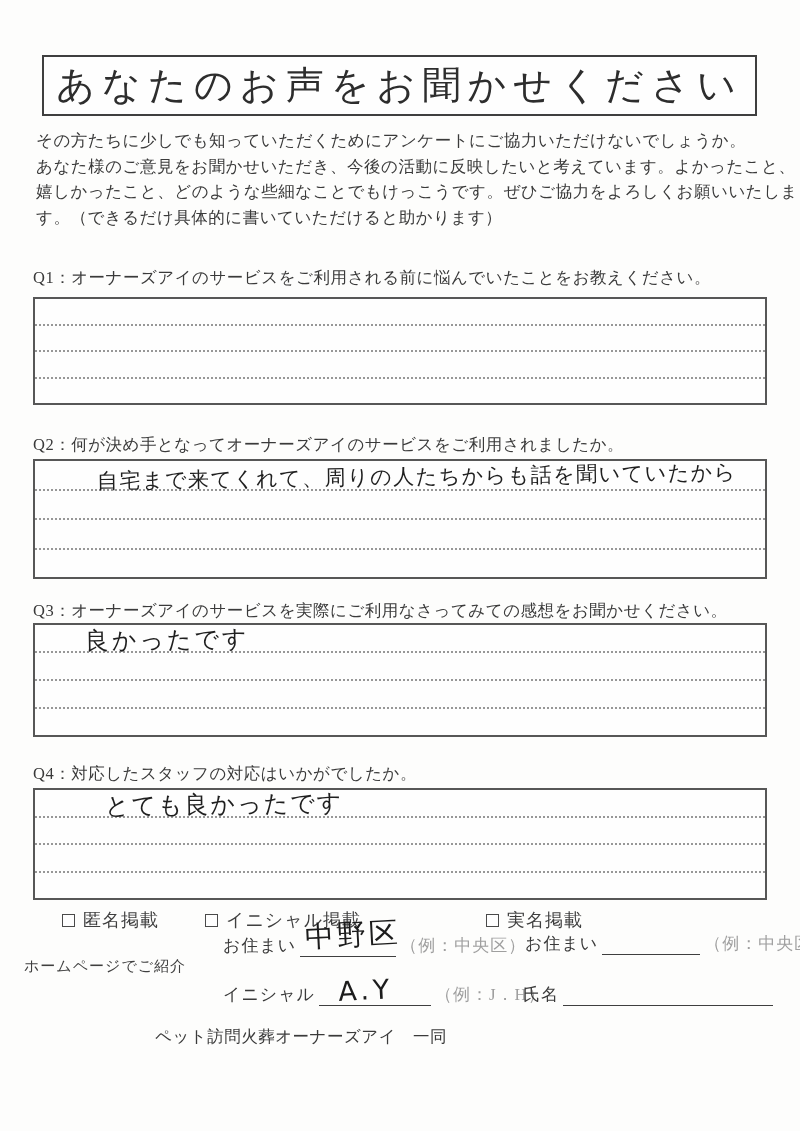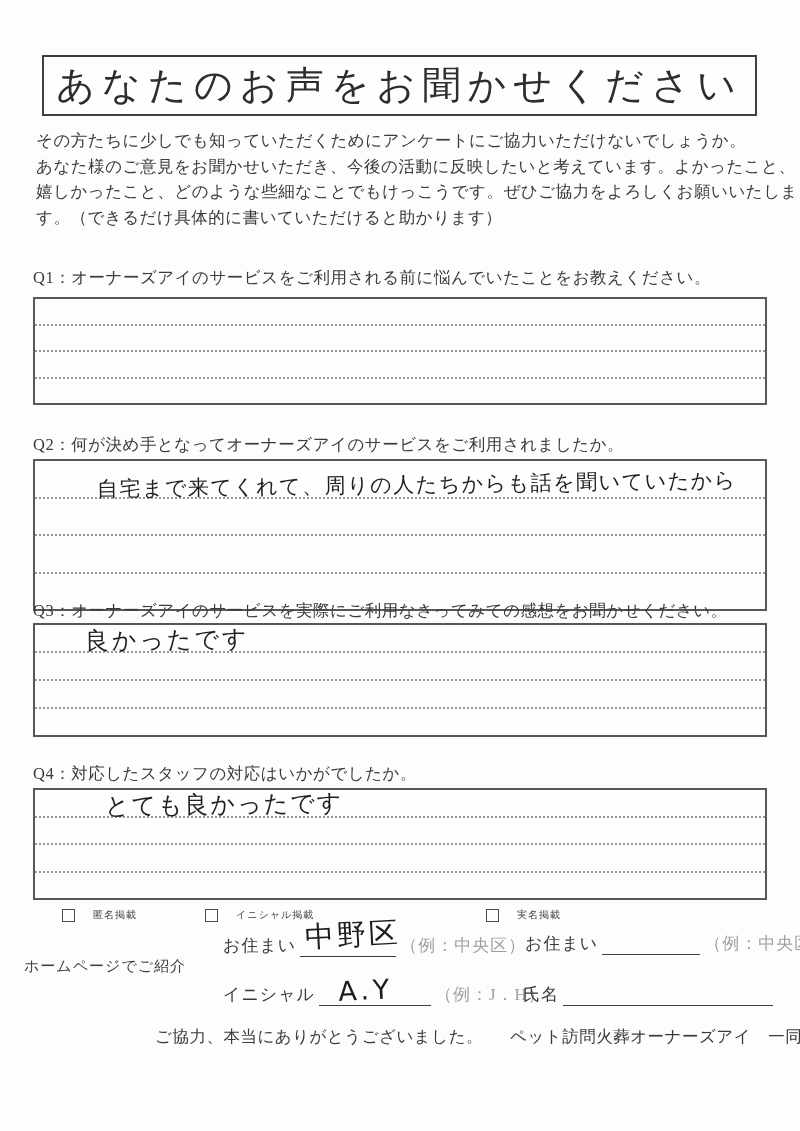--- a/index.html
+++ b/index.html
@@ -34,21 +34,21 @@
   .hand {
     font-family:"DejaVu Sans",sans-serif; color:#1f1f1f;
     position:absolute; bottom:-6px; white-space:nowrap;
     transform:rotate(-0.8deg); transform-origin:left bottom; letter-spacing:1.5px;
   }
   .hand-q2 { left:62px; font-size:21px; }
   .hand-q3 { left:50px; font-size:24px; letter-spacing:3px; }
   .hand-q4 { left:70px; font-size:24px; letter-spacing:2px; }
 
   
-  .cb-item { position:absolute; font-size:10px; letter-spacing:1px; display:flex; align-items:center; gap:18px; color:#3f3f3f;justify-content:center; }
+  .cb-item { position:absolute; font-size:18px; letter-spacing:1px; display:flex; align-items:center; gap:8px; color:#3f3f3f;justify-content:center; }
   .cb-box { width:11px; height:11px; border:1.5px solid #4a4a4a; display:inline-block; background:#fefefe; }
   .cb-anonymous { left:62px;  top:908px; }
   .cb-initial   { left:205px; top:908px; }
   .cb-realname  { left:486px; top:908px; }
 
   .homepage-note { position:absolute; left:24px; top:957px; font-size:15px; letter-spacing:1px; color:#3f3f3f; }
 
   .field-row { position:absolute; display:flex; align-items:flex-end; white-space:nowrap;margin-left:48px; }
   .field-label { font-size:17px; letter-spacing:1px; color:#3a3a3a; }
   .field-line {
@@ -97,21 +97,21 @@
     <div class="answer-box" style="height:108px; margin-top:8px;">
       <div class="answer-row"></div>
       <div class="answer-row"></div>
       <div class="answer-row"></div>
       <div class="answer-row"></div>
     </div>
   </div>
 
   <div class="question" style="top:434px;">
     <div class="q-label">Q2：何が決め手となってオーナーズアイのサービスをご利用されましたか。</div>
-    <div class="answer-box" style="height:152px; margin-top:3px;">
+    <div class="answer-box" style="height:120px; margin-top:3px;">
       <div class="answer-row">
         <span class="hand hand-q2">自宅まで来てくれて、周りの人たちからも話を聞いていたから</span>
       </div>
       <div class="answer-row"></div>
       <div class="answer-row"></div>
       <div class="answer-row"></div>
     </div>
   </div>
 
   <div class="question" style="top:600px;">
@@ -176,17 +176,16 @@
     <span class="field-example">（例：中央区）</span>
   </div>
   <div class="field-row row-right-name">
     <span class="field-label">氏名</span>
     <span class="field-line line-right-name">
       <span class="hand-field hand-residence"></span>
     </span>
   </div>
 
   <div class="footer">
-    <span>ご協力、本当にありがとうございました。</span>
     <span>ペット訪問火葬オーナーズアイ　一同</span>
   </div>
 
 </div>
 
 </body></html>

